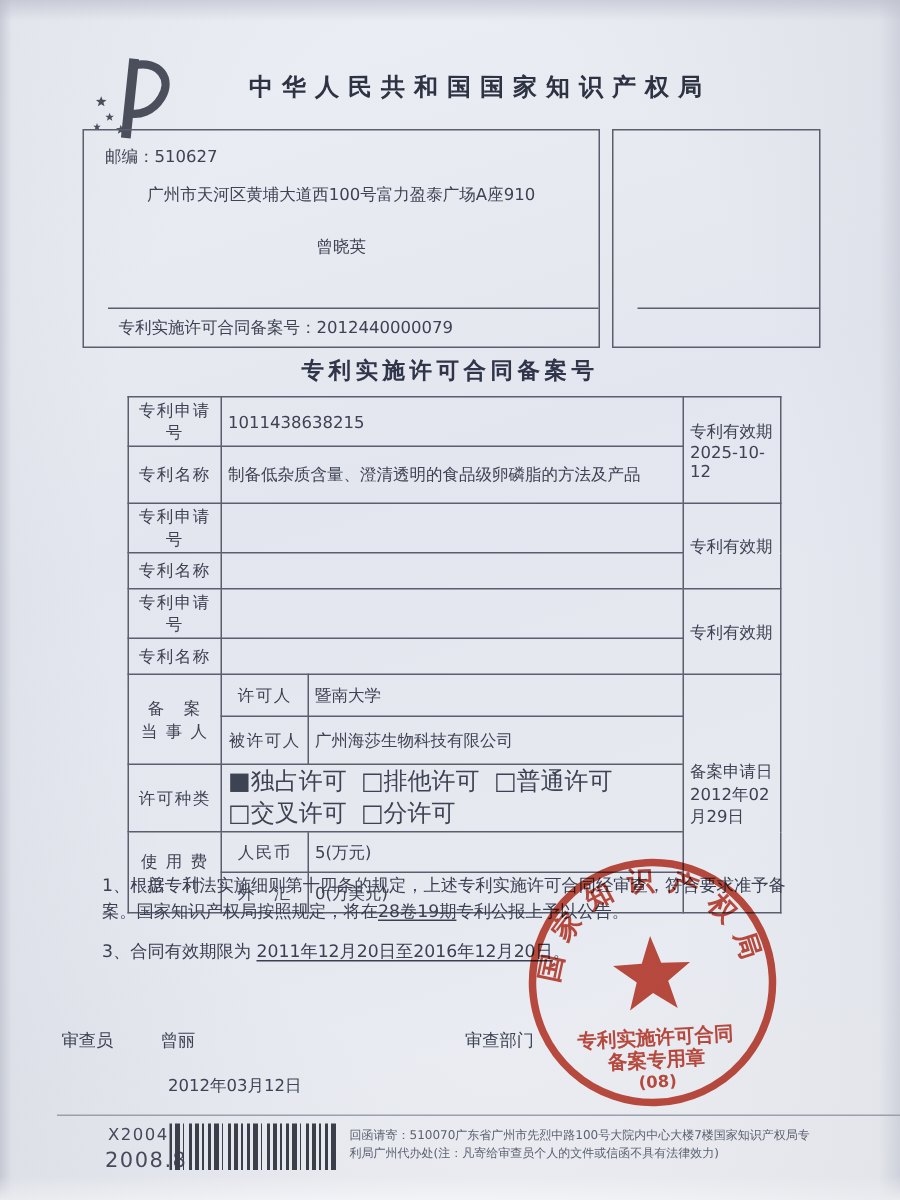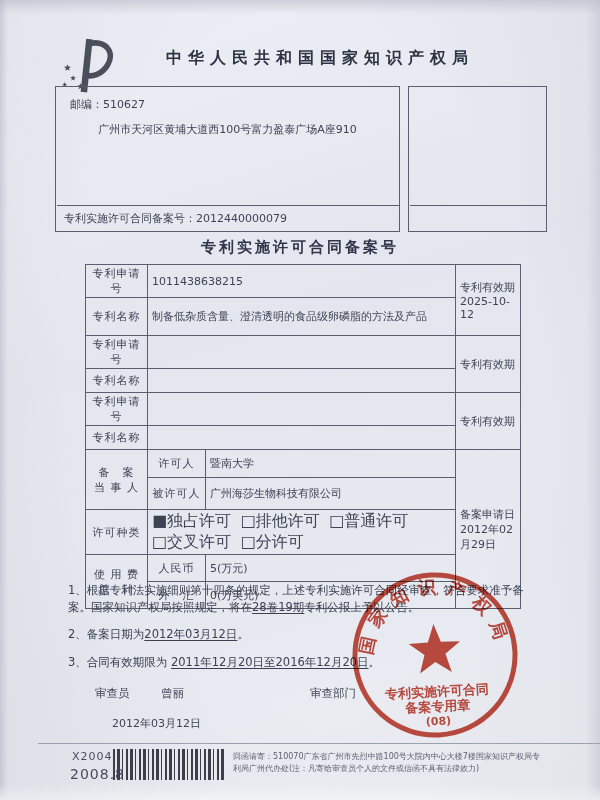--- a/index.html
+++ b/index.html
@@ -24,42 +24,42 @@
   }
 
   
   .box{position:absolute;border:1px solid #5a5f6e;font-size:11px;}
   .box-left{left:55px;top:86px;width:343px;height:144px;}
   .box-right{left:408px;top:86px;width:137px;height:144px;}
   .postcode-line{position:absolute;top:10px;left:14px;}
   .addr-line{position:absolute;top:35px;left:0;right:0;text-align:center;}
   .agency-line{position:absolute;top:56px;left:0;right:0;text-align:center;}
   .agent-line{position:absolute;top:70px;left:0;right:0;text-align:center;}
-  .box-bottom-row{position:absolute;left:1px;right:0;bottom:0;height:25px;border-top:1px solid #5a5f6e;line-height:25px;padding-left:7px;white-space:nowrap;}
+  .box-bottom-row{position:absolute;left:16px;right:0;bottom:0;height:25px;border-top:1px solid #5a5f6e;line-height:25px;padding-left:7px;white-space:nowrap;}
   .issue-line{position:absolute;top:10px;left:9px;font-size:10.5px;white-space:nowrap;}
 
   
   .cert-title{position:absolute;top:238px;left:0;right:0;text-align:center;font-size:15px;font-weight:bold;letter-spacing:3px;color:#30354a;}
 
   
   table.main{position:absolute;left:85px;top:264px;width:435px;border-collapse:collapse;table-layout:fixed;}
   table.main td{border:1px solid #5a5f6e;font-size:11px;padding:1px 4px;vertical-align:middle;overflow:hidden;}
   td.lbl{text-align:center;letter-spacing:1px;}
   td.rcol{font-size:10px;vertical-align:top;padding:3px 2px 0 3px;letter-spacing:0;}
   .h30{height:30px}.h38{height:38px}.h28{height:28px}.h24{height:24px}.h32{height:32px}.h26{height:26px}.h27{height:27px}
   .opts span{margin-right:6px;font-size:16px;white-space:nowrap;}
   .two-line div{text-align:center;}
 
   
   .paras{position:absolute;left:68px;top:582px;width:474px;font-size:11.5px;line-height:1.45;color:#3b4052;}
   .paras p{margin:0 0 11px 0;}
   .u{text-decoration:underline;text-underline-offset:2px;}
 
   .signoff{position:absolute;left:0;right:0;top:686px;font-size:11.5px;}
-  .signoff .ex-label{margin-left:95px;}
+  .signoff .ex-label{margin-left:41px;}
   .signoff .ex-name{margin-left:28px;}
   .signoff .dept{position:absolute;left:310px;top:0;font-family:Liberation Serif, serif;}
   .sign-date{position:absolute;left:112px;top:716px;font-size:11px;}
 
   
   .stamp{position:absolute;left:345px;top:565px;width:180px;height:180px;opacity:.9;mix-blend-mode:multiply;transform:rotate(-3deg);z-index:5;}
 
   
   .footer-rule{position:absolute;left:38px;right:0;top:743px;border-top:1px solid #9aa0ad;}
   .form-code{position:absolute;left:72px;top:750px;font-size:11px;letter-spacing:1px;color:#464b5c;}
@@ -89,20 +89,21 @@
     <use href="#st" transform="translate(22,54) scale(0.9)" fill="#4b4f5c"></use>
     <use href="#st" transform="translate(5,52) scale(0.7)" fill="#4b4f5c"></use>
   </svg>
   <div class="header-title">中华人民共和国国家知识产权局</div>
 
   <div class="box box-left">
     <div class="postcode-line">
       <span>邮编：</span><span>510627</span>
     </div>
     <div class="addr-line">广州市天河区黄埔大道西100号富力盈泰广场A座910</div>
+    <div class="agent-line">曾晓英</div>
     <div class="box-bottom-row">
       <span>专利实施许可合同备案号：</span><span>2012440000079</span>
     </div>
   </div>
   <div class="box box-right">
     <div class="box-bottom-row"></div>
   </div>
 
   <div class="cert-title">专利实施许可合同备案号</div>
 
@@ -186,21 +187,20 @@
     </tr>
     <tr class="h27">
       <td class="lbl">外　汇</td>
       <td>0(万美元)</td>
     </tr>
   </tbody>
     </table>
 
   <div class="paras">
     <p><span>1、</span><span>根据专利法实施细则第十四条的规定，上述专利实施许可合同经审查，符合要求准予备案。国家知识产权局按照规定，将在</span><span class="u">28卷19期</span><span>专利公报上予以公告。</span></p>
-    <p><span>2、</span><span>备案日期为</span><span class="u">2012年03月12日</span><span>。</span></p>
     <p><span>3、</span><span>合同有效期限为 </span><span class="u">2011年12月20日至2016年12月20日</span><span>。</span></p>
   </div>
 
   <div class="signoff">
     <span class="ex-label">审查员</span>
     <span class="ex-name">曾丽</span>
     <span class="dept">审查部门</span>
   </div>
   <div class="sign-date">2012年03月12日</div>
 

